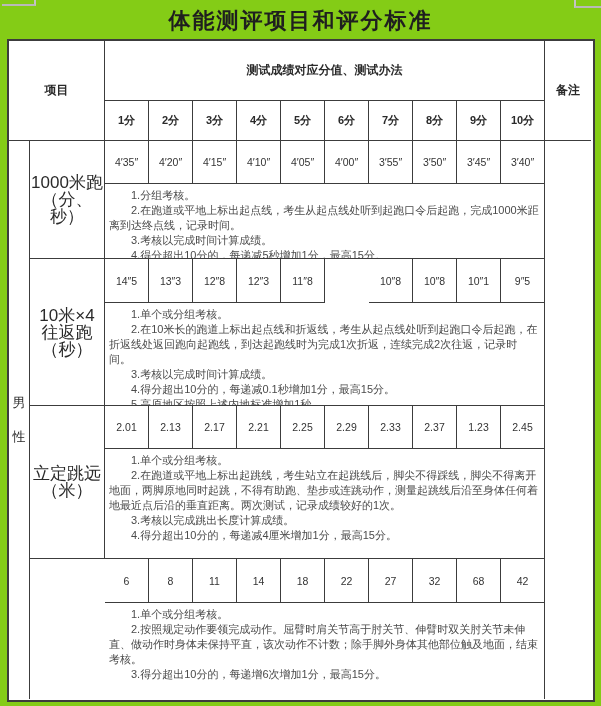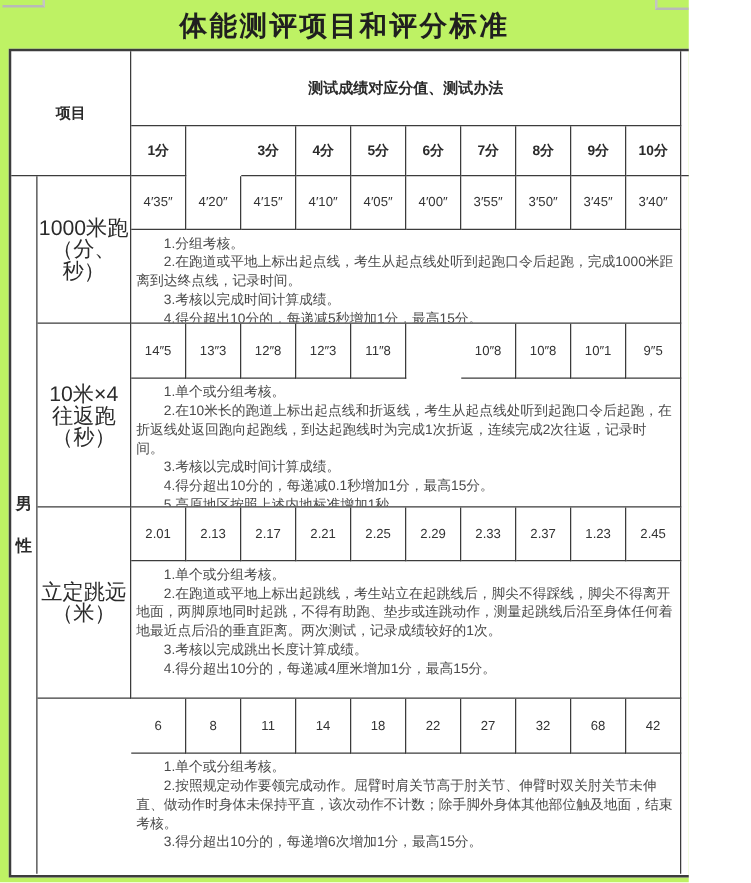--- a/index.html
+++ b/index.html
@@ -1,19 +1,19 @@
 <!DOCTYPE html>
 <html><head>
 <meta charset="utf-8">
 <style>
   html,body{margin:0;padding:0;background:#ffffff;}
   .page{
     position:relative;
-    width:551px;height:706px;
-    background:#bef264;
+    width:601px;height:706px;
+    background:#84cc16;
     font-family:"Liberation Sans",sans-serif;
     color:#2e2e2e;
     overflow:hidden;
   }
   .artifact-left{
     position:absolute;left:2px;top:0;width:32px;height:4px;
     border-bottom:2px solid #b9b9b9;border-right:2px solid #c4c4c4;
   }
   .artifact-right{
     position:absolute;right:0;top:0;width:25px;height:6px;
@@ -45,21 +45,21 @@
   .no-br{border-right:none;}
   .no-bb{border-bottom:none;}
   .hdr{font-size:12px;font-weight:bold;color:#2a2a2a;}
   .subhdr{font-size:11px;font-weight:bold;color:#2a2a2a;}
   .item{
     font-size:17px;font-weight:normal;color:#2a2a2a;
     white-space:pre-line;line-height:17px;
   }
   .score{font-size:10.5px;color:#333333;}
   .gender span{
-    width:1em;font-size:13px;font-weight:bold;
+    width:1em;font-size:13px;font-weight:normal;
     word-break:break-all;line-height:34px;text-align:center;color:#2a2a2a;
   }
   .notes{
     display:block;text-align:left;
     padding:4px 5px 0 4px;
     font-size:11px;line-height:15px;color:#4a4a4a;
   }
   .notes p{margin:0;text-indent:2em;}
 </style>
 </head>
@@ -70,20 +70,21 @@
   <div class="artifact-left"></div>
   <div class="artifact-right"></div>
 
   <div class="page-title">体能测评项目和评分标准</div>
 
   <div class="tbl">
 
     <div class="c hdr" style="grid-area:1/1/3/3">项目</div>
     <div class="c hdr" style="grid-area:1/3/2/13">测试成绩对应分值、测试办法</div>
     <div class="c subhdr" style="grid-area:2/3">1分</div>
+    <div class="c subhdr" style="grid-area:2/4">2分</div>
     <div class="c subhdr" style="grid-area:2/5">3分</div>
     <div class="c subhdr" style="grid-area:2/6">4分</div>
     <div class="c subhdr" style="grid-area:2/7">5分</div>
     <div class="c subhdr" style="grid-area:2/8">6分</div>
     <div class="c subhdr" style="grid-area:2/9">7分</div>
     <div class="c subhdr" style="grid-area:2/10">8分</div>
     <div class="c subhdr" style="grid-area:2/11">9分</div>
     <div class="c subhdr" style="grid-area:2/12">10分</div>
     <div class="c hdr no-br" style="grid-area:1/13/3/14">备注</div>
 

